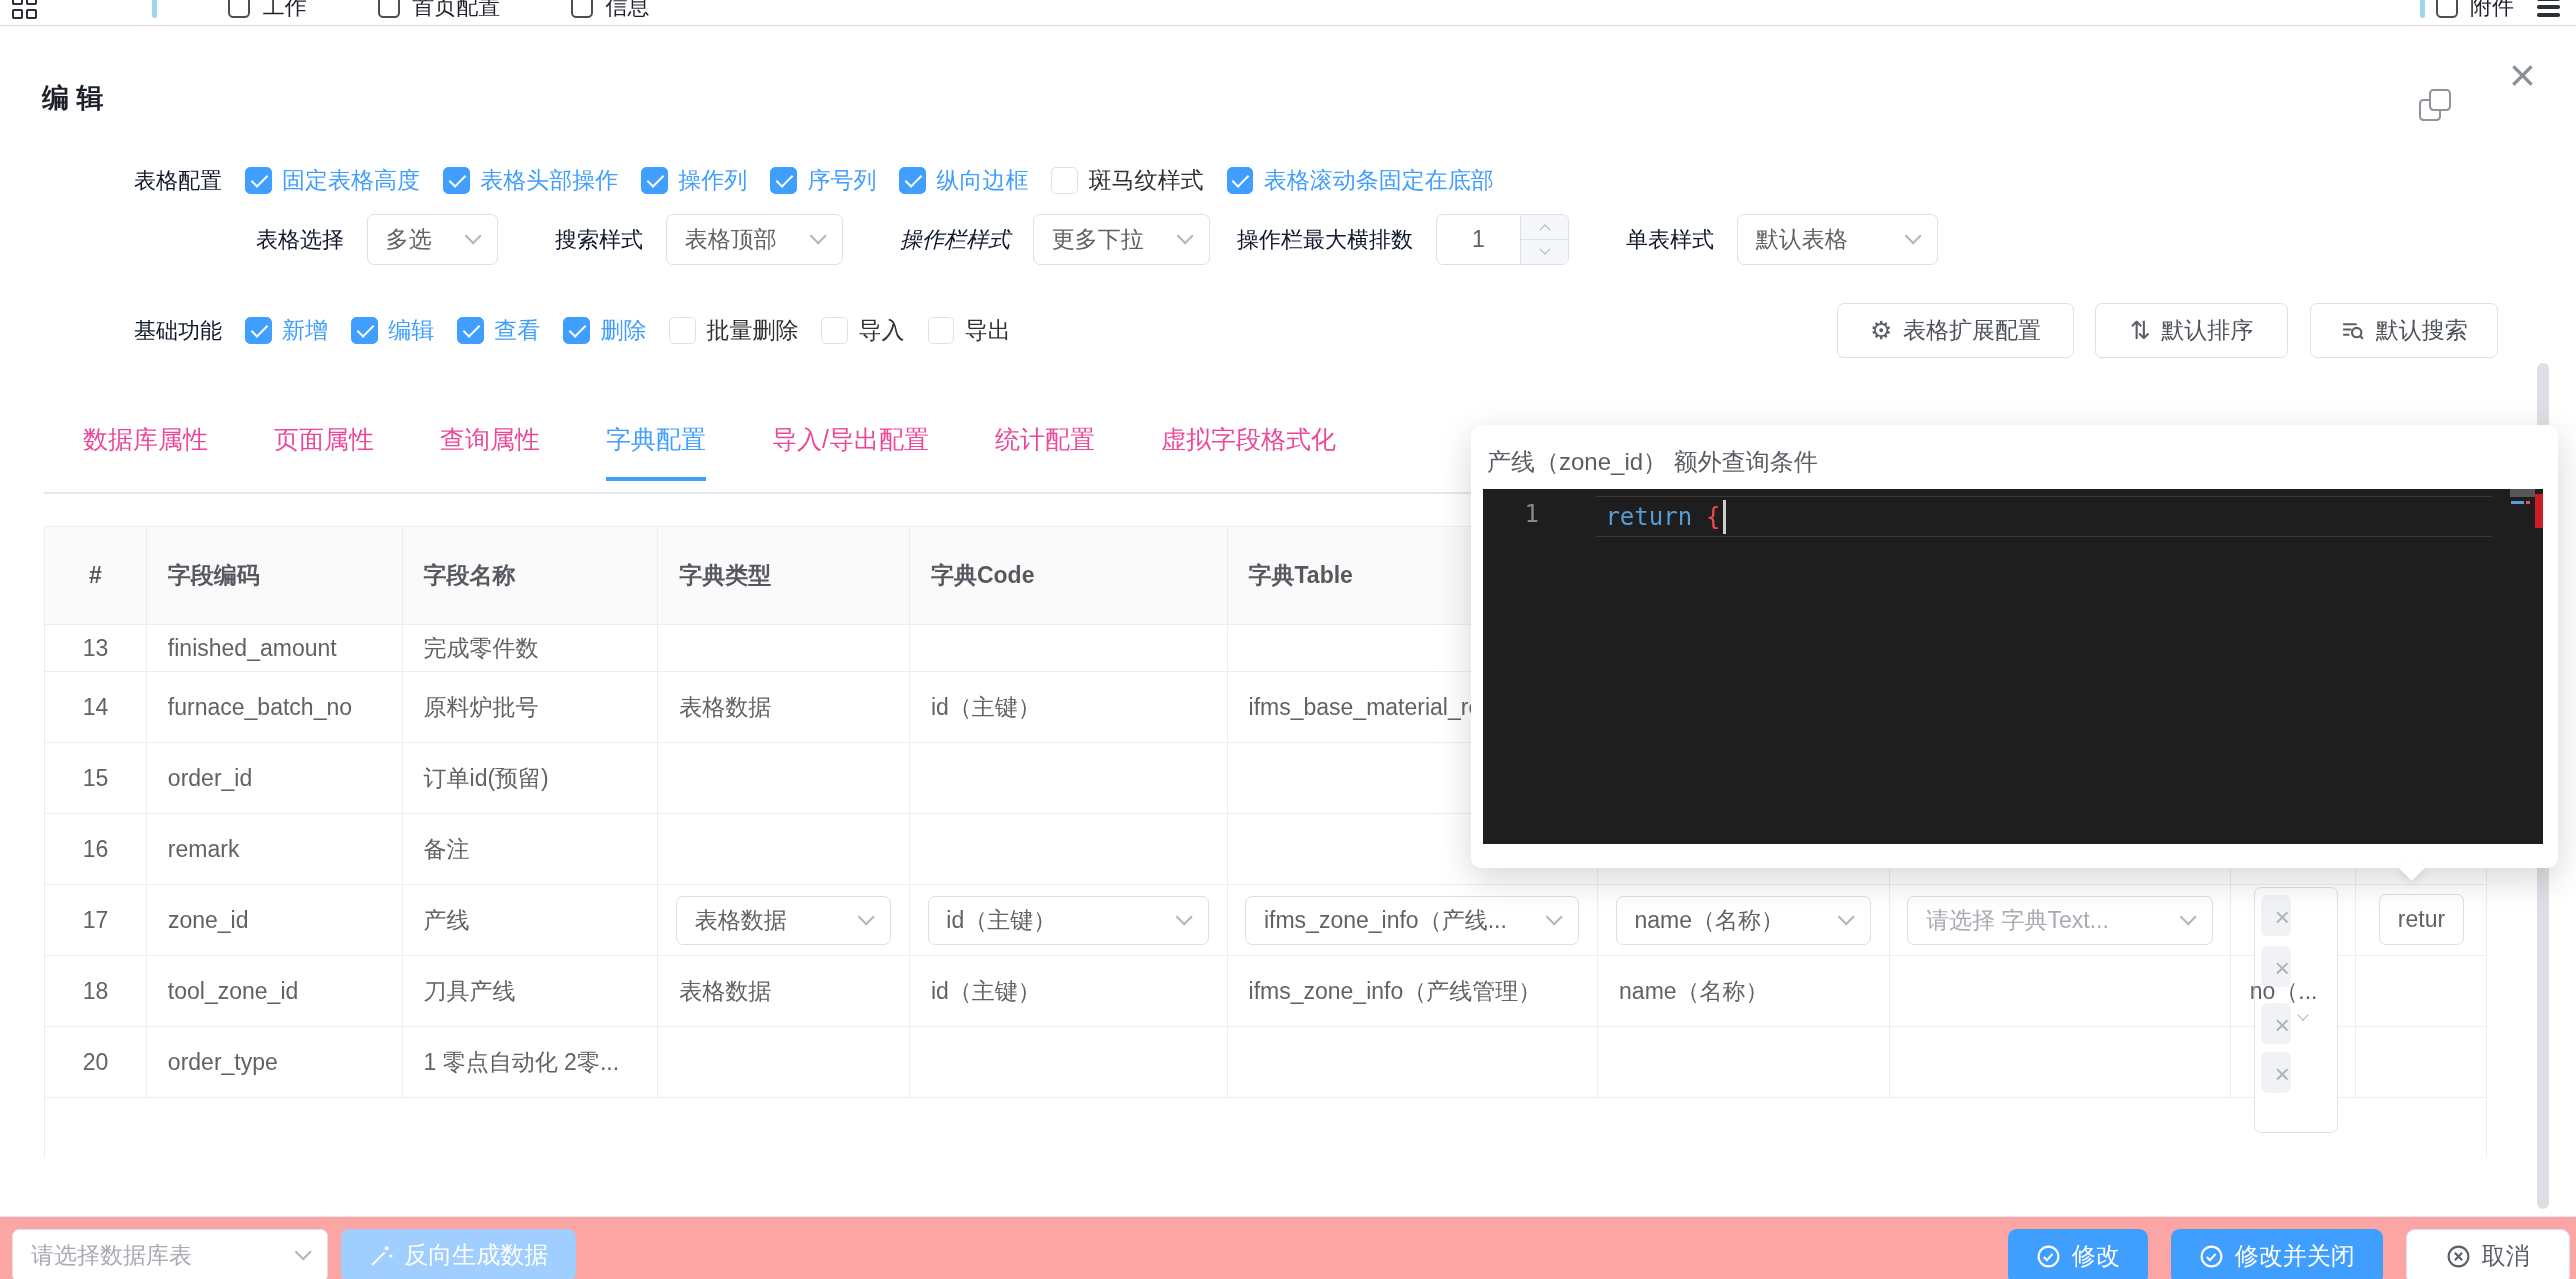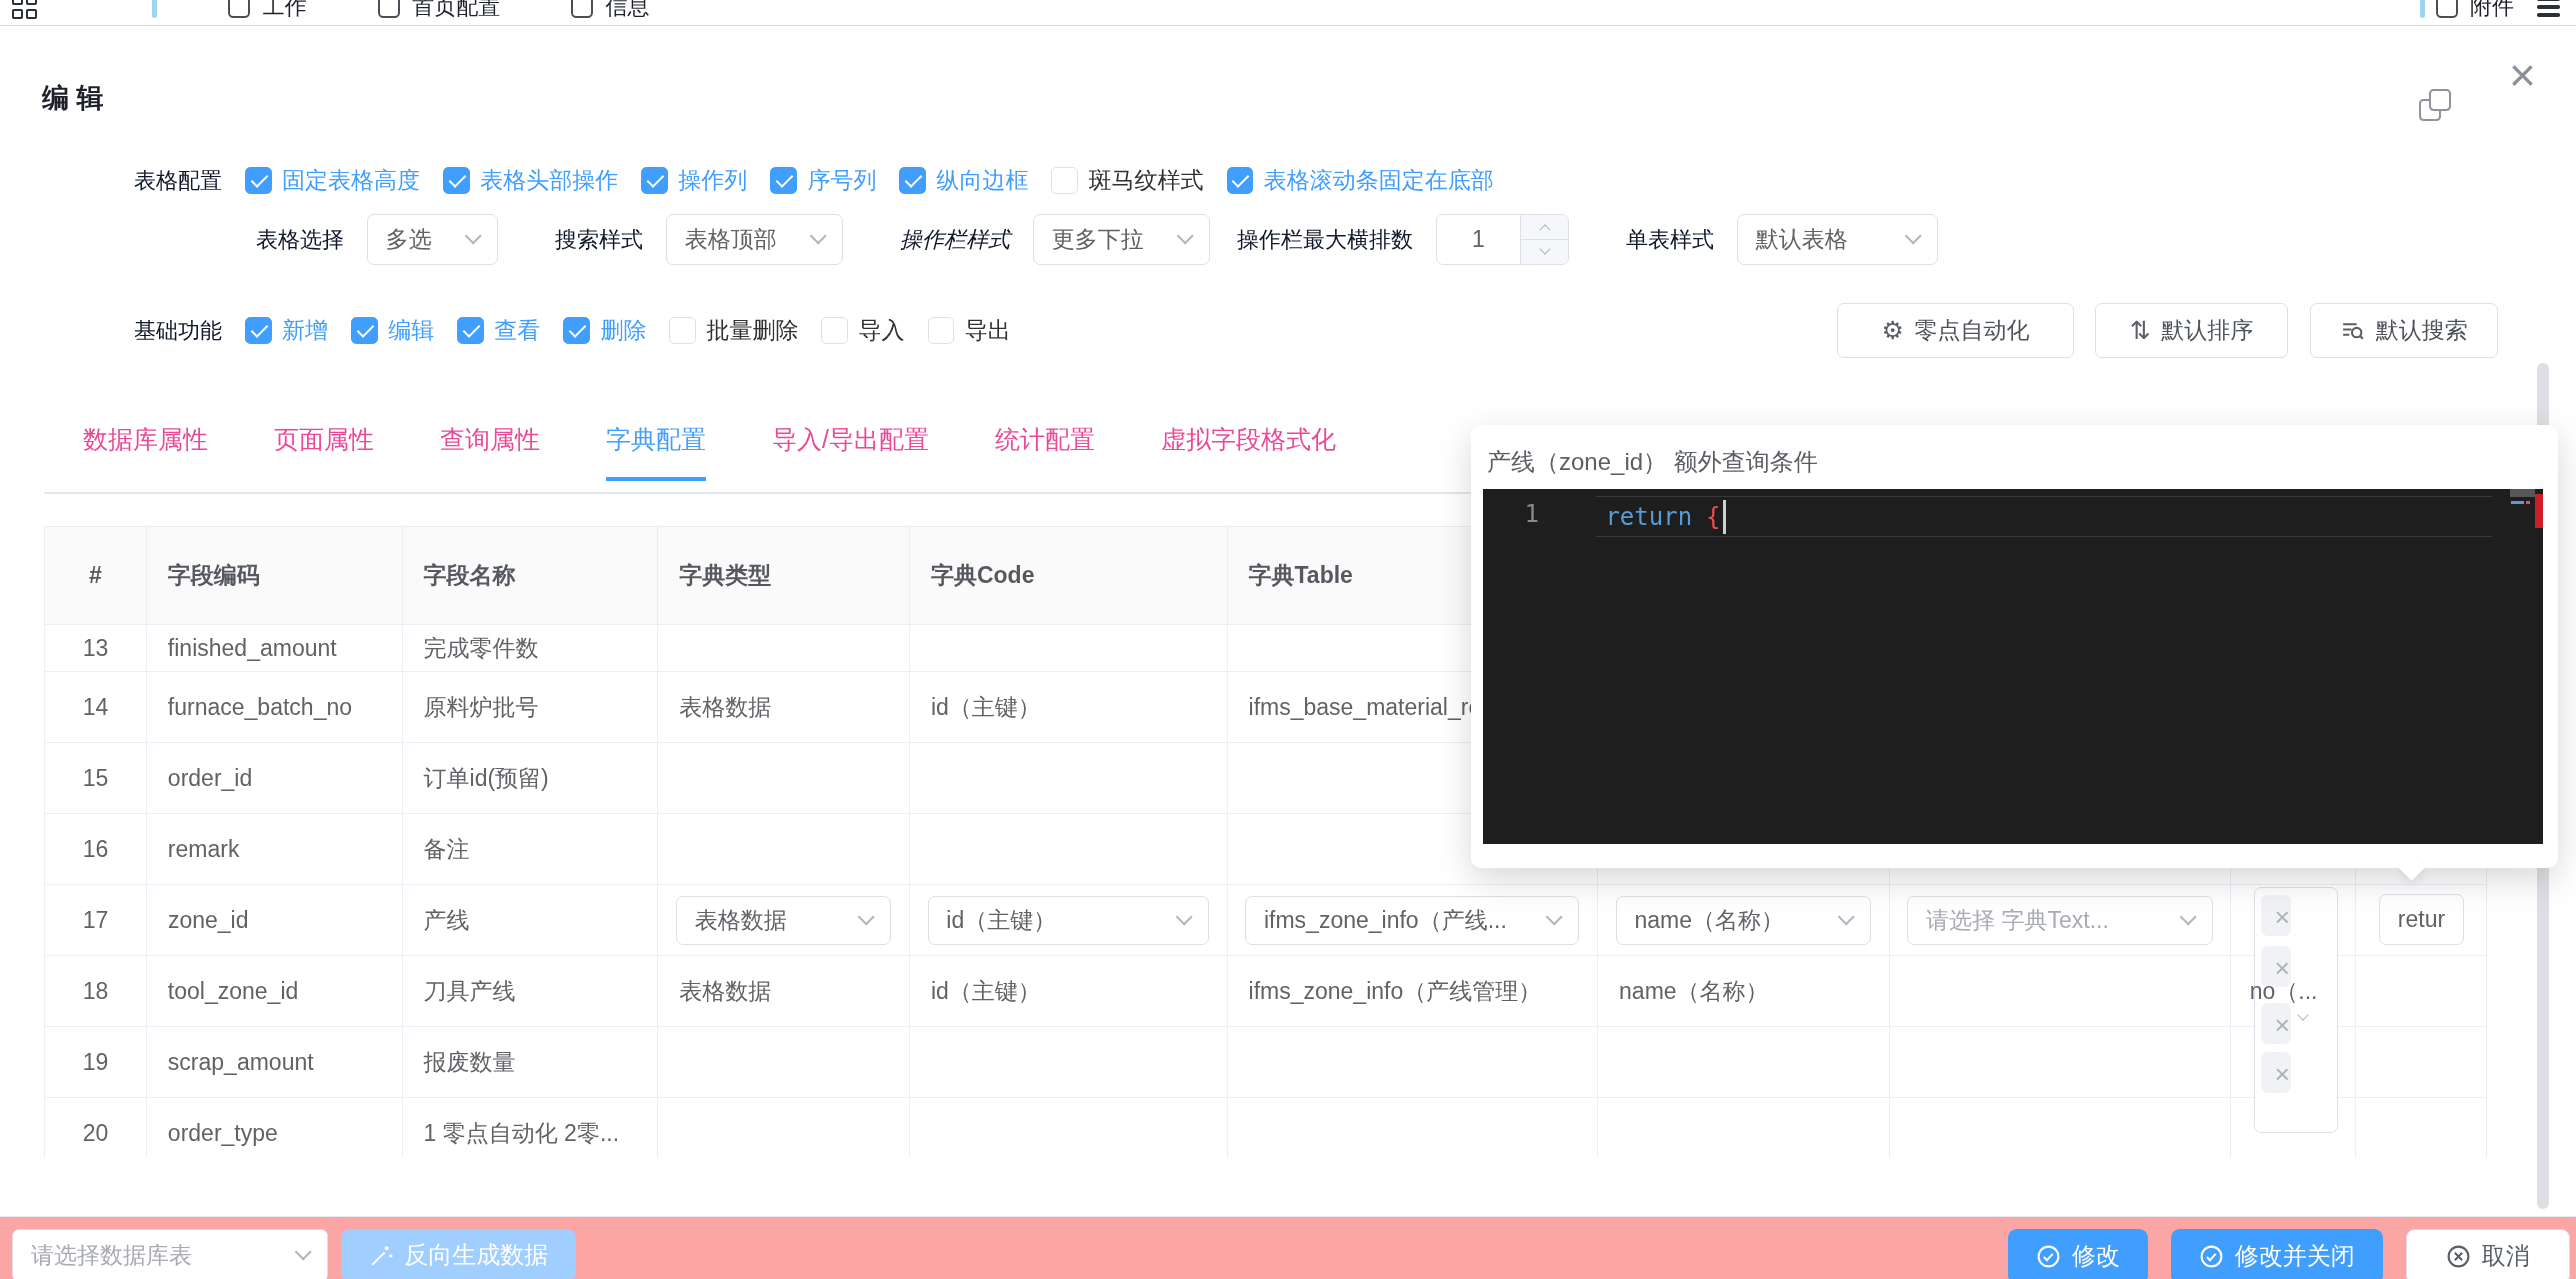--- a/index.html
+++ b/index.html
@@ -259,21 +259,21 @@
         <span class="cbl">导入</span>
       </div>
       <div class="cbi">
         <span class="cb"></span>
         <span class="cbl">导出</span>
       </div>
     </div>
 
     <div class="obtn" style="left:1837px;width:237px;">
       <span class="g">⚙</span>
-      <span>零点自动化</span>
+      <span>表格扩展配置</span>
     </div>
     <div class="obtn" style="left:2095px;width:193px;">
       <span class="g">⇅</span>
       <span>默认排序</span>
     </div>
     <div class="obtn" style="left:2310px;width:188px;">
       <svg width="25" height="25" viewBox="0 0 24 24" fill="none" stroke="#5a5f66" stroke-width="2">
         <path d="M3 6h13M3 11h8M3 16h6"></path>
           <circle cx="16" cy="14" r="4.5"></circle>
           <path d="M19.5 17.5L22 20"></path>
@@ -403,32 +403,20 @@
           <div class="td c2">刀具产线</div>
           <div class="td c3">表格数据</div>
           <div class="td c4">id（主键）</div>
           <div class="td c5">ifms_zone_info（产线管理）</div>
           <div class="td c6">name（名称）</div>
           <div class="td c7"></div>
             <div class="td c8"></div>
             <div class="td c9"></div>
         </div>
 
-        <div class="tr h80">
-          <div class="td c0 center">19</div>
-          <div class="td c1">scrap_amount</div>
-          <div class="td c2">报废数量</div>
-          <div class="td c3"></div>
-            <div class="td c4"></div>
-            <div class="td c5"></div>
-          <div class="td c6"></div>
-            <div class="td c7"></div>
-            <div class="td c8"></div>
-            <div class="td c9"></div>
-        </div>
 
         <div class="tr h80">
           <div class="td c0 center">20</div>
           <div class="td c1">order_type</div>
           <div class="td c2 ell">1 零点自动化 2零...</div>
           <div class="td c3"></div>
             <div class="td c4"></div>
             <div class="td c5"></div>
           <div class="td c6"></div>
             <div class="td c7"></div>

